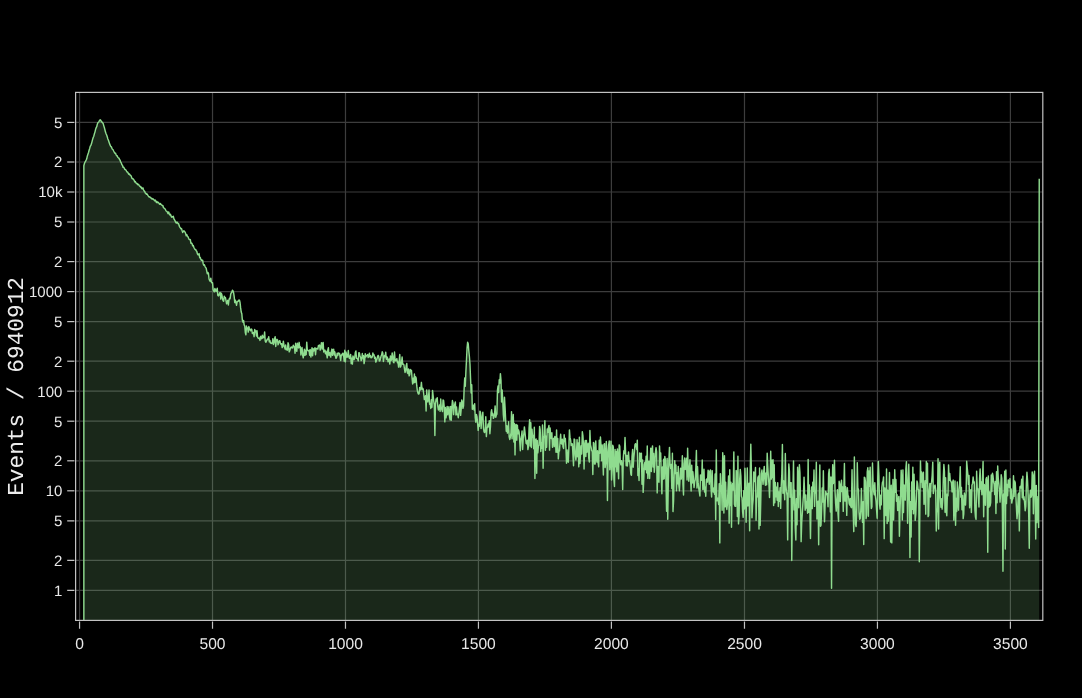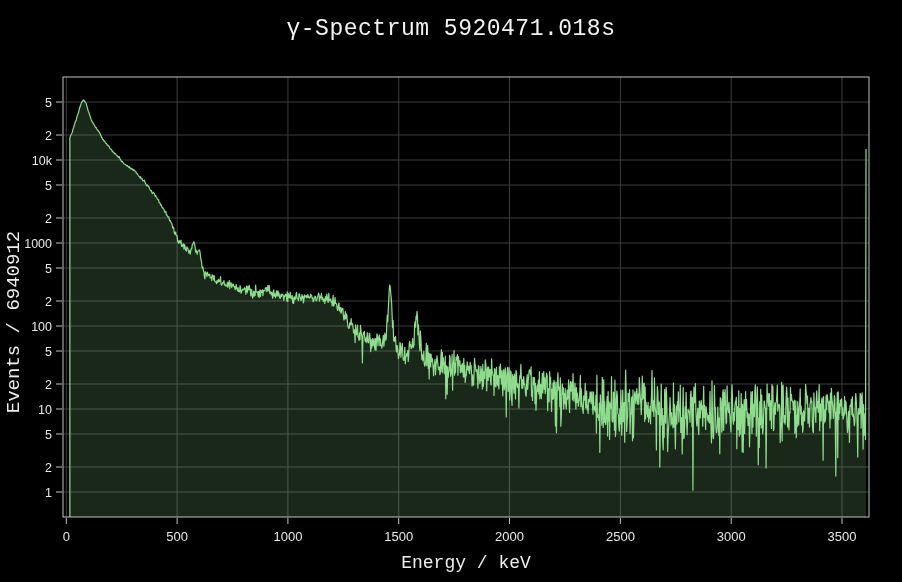--- a/index.html
+++ b/index.html
@@ -12,21 +12,20 @@
   .y-axis-title{position:absolute;left:14px;top:322px;white-space:nowrap;
                 transform:translate(-50%,-50%) rotate(-90deg);
                 font-size:19px;color:#ededed;}
   svg{position:absolute;left:0;top:0;}
   .ticktext{font-family:"Liberation Sans",sans-serif;}
 </style>
 </head>
 <body>
 
 <div class="stage">
-  <div class="chart-title">γ-Spectrum 5920471.018s</div>
   <svg id="plot-svg" width="902" height="582">
       <defs>
         <clipPath id="plotclip">
           <rect x="63" y="77" width="806" height="440"></rect>
         </clipPath>
       </defs>
       <line x1="66.3" x2="66.3" y1="77" y2="517" stroke="#3d3d3d" stroke-width="1"></line>
       <line x1="177.1" x2="177.1" y1="77" y2="517" stroke="#3d3d3d" stroke-width="1"></line>
       <line x1="287.9" x2="287.9" y1="77" y2="517" stroke="#3d3d3d" stroke-width="1"></line>
       <line x1="398.7" x2="398.7" y1="77" y2="517" stroke="#3d3d3d" stroke-width="1"></line>
@@ -92,15 +91,14 @@
       <text x="52" y="222.5" text-anchor="end" fill="#e8e8e8" font-size="12.5" class="ticktext">2</text>
       <line x1="56" x2="62" y1="185.0" y2="185.0" stroke="#c2c2c2" stroke-width="1"></line>
       <text x="52" y="189.5" text-anchor="end" fill="#e8e8e8" font-size="12.5" class="ticktext">5</text>
       <line x1="56" x2="62" y1="160.0" y2="160.0" stroke="#c2c2c2" stroke-width="1"></line>
       <text x="52" y="164.5" text-anchor="end" fill="#e8e8e8" font-size="12.5" class="ticktext">10k</text>
       <line x1="56" x2="62" y1="135.0" y2="135.0" stroke="#c2c2c2" stroke-width="1"></line>
       <text x="52" y="139.5" text-anchor="end" fill="#e8e8e8" font-size="12.5" class="ticktext">2</text>
       <line x1="56" x2="62" y1="102.0" y2="102.0" stroke="#c2c2c2" stroke-width="1"></line>
       <text x="52" y="106.5" text-anchor="end" fill="#e8e8e8" font-size="12.5" class="ticktext">5</text>
     </svg>
-  <div class="x-axis-title">Energy / keV</div>
   <div class="y-axis-title">Events / 6940912</div>
 </div>
 
 </body></html>

